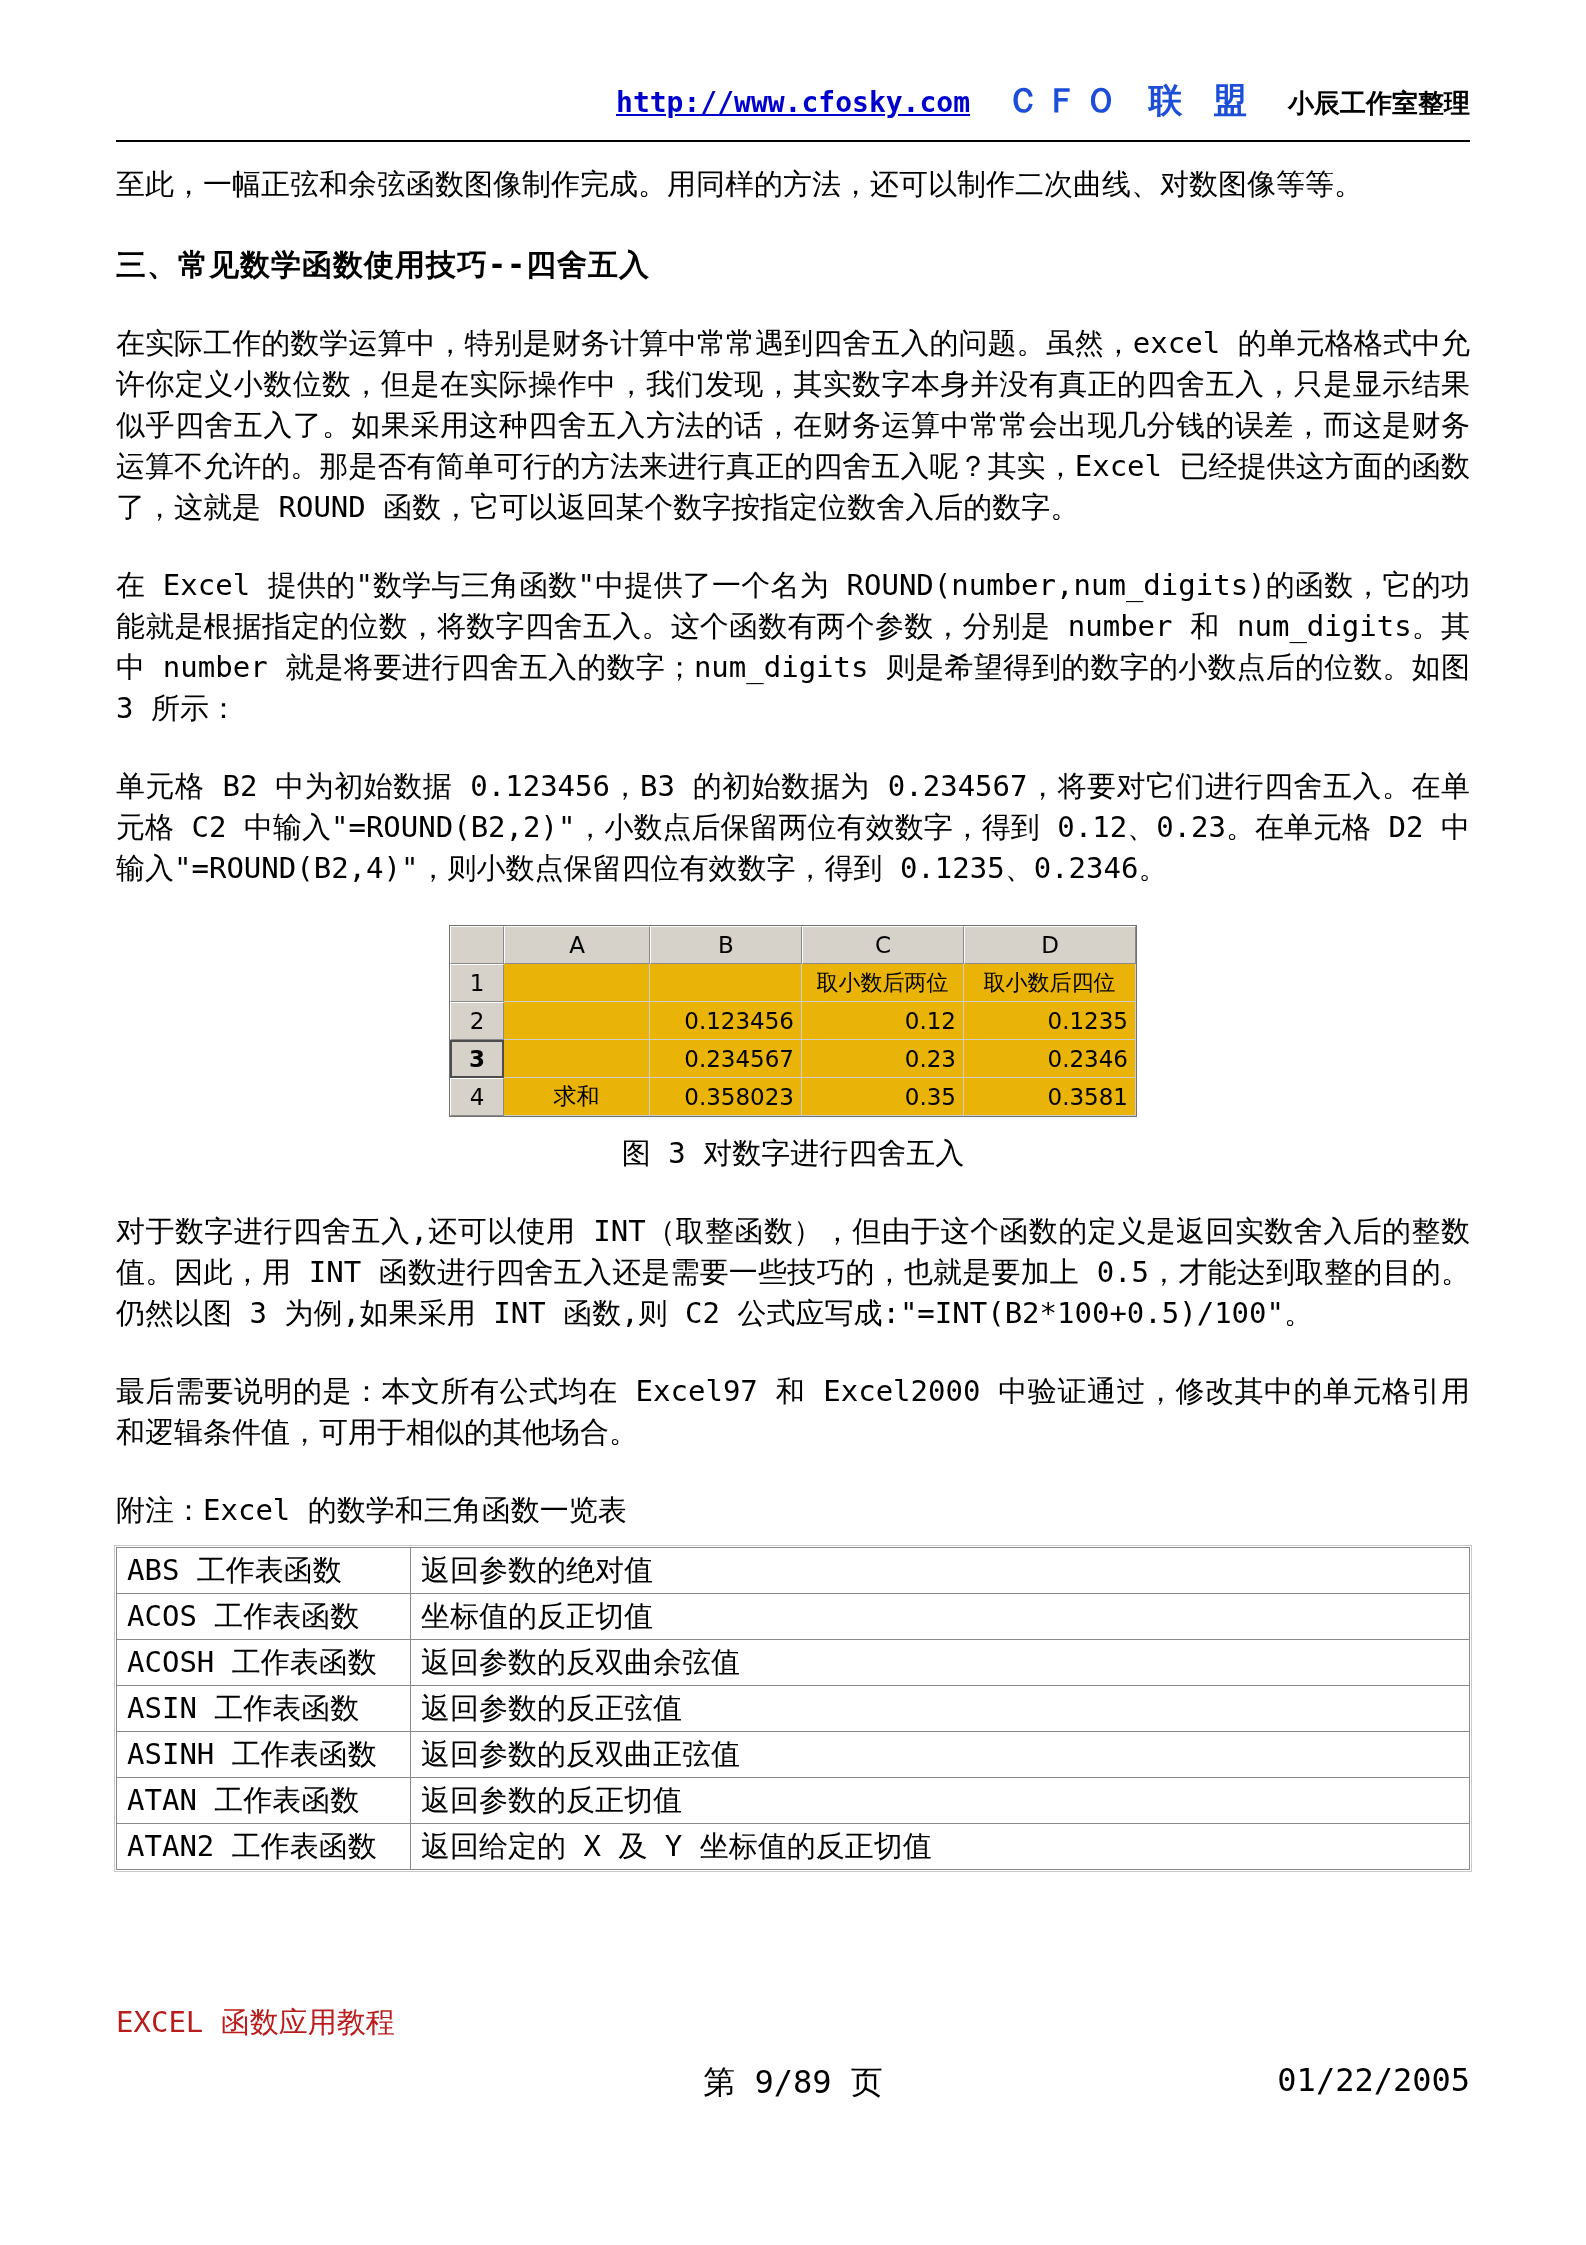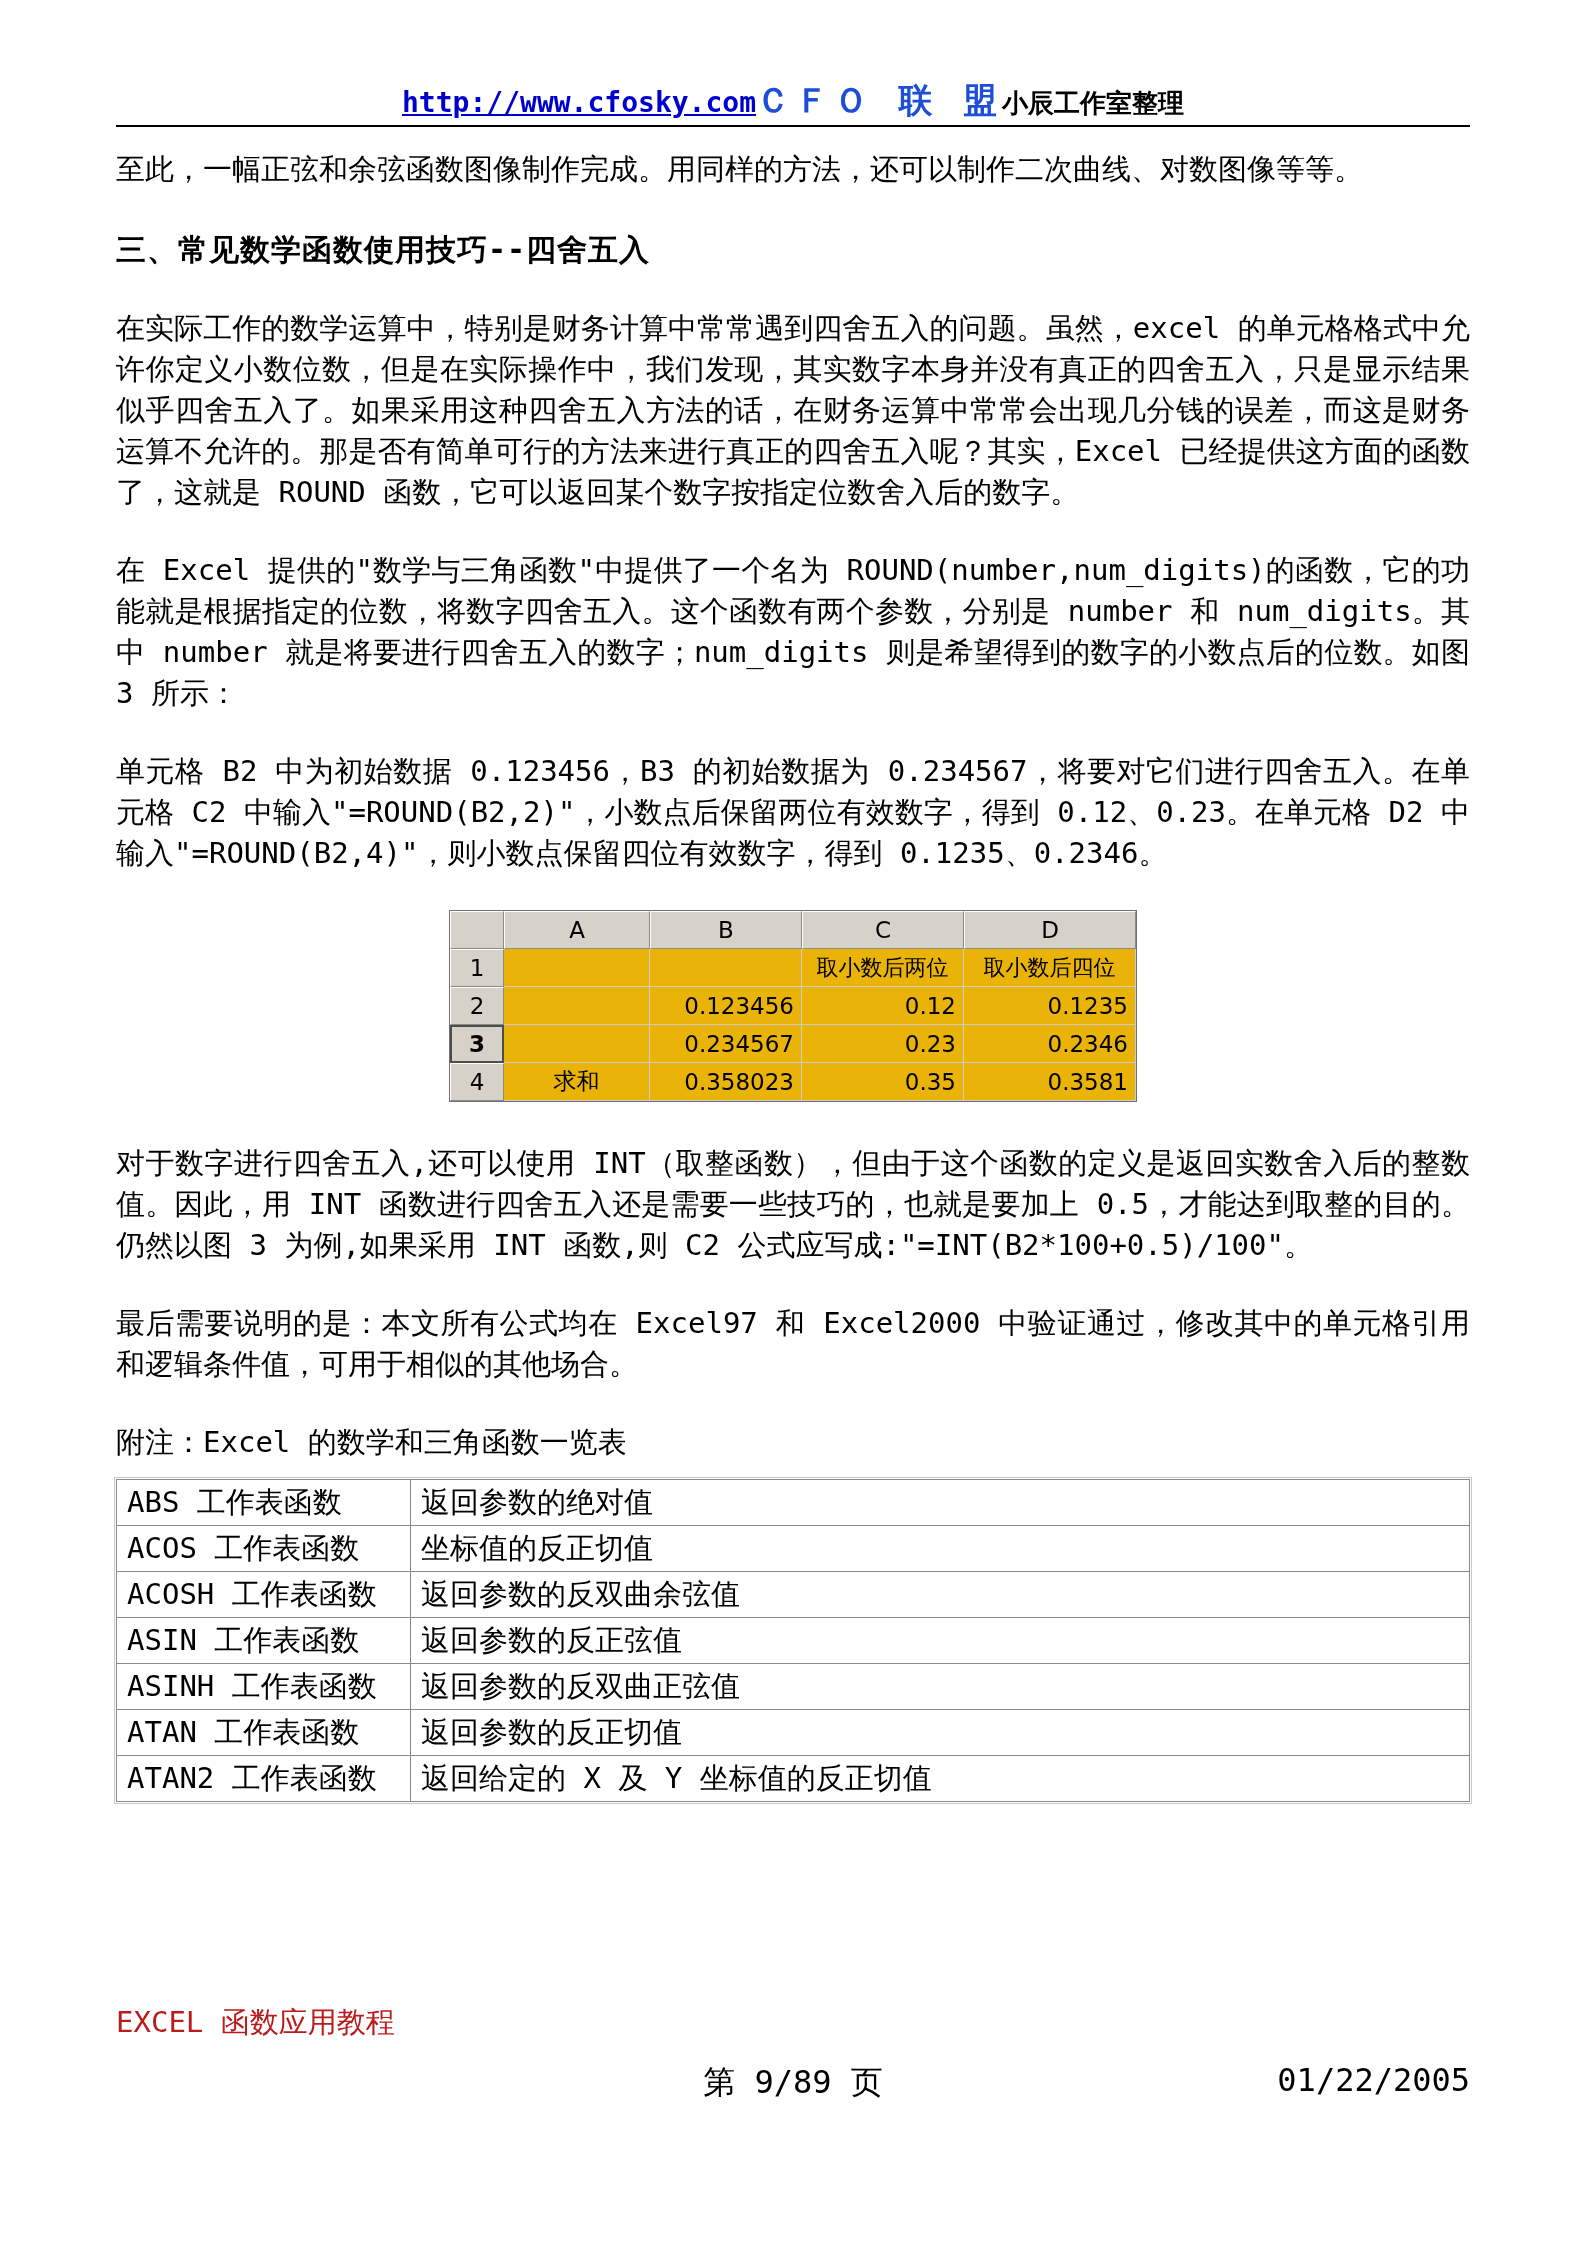--- a/index.html
+++ b/index.html
@@ -9,22 +9,22 @@
     font-family:"DejaVu Sans Mono", monospace;
     color:#000; overflow:hidden;
   }
   .page {
     width:1586px; height:2245px;
     padding:78px 116px 140px 116px;
     display:flex; flex-direction:column;
   }
   
   .hdr {
-    display:flex; justify-content:center; align-items:baseline;
-    border-bottom:2px solid #000; padding-bottom:1px;
+    display:flex; justify-content:flex-end; align-items:baseline;
+    border-bottom:2px solid #000; padding-bottom:16px;gap:36px;
   }
   .hdr-url {
     color:#0000cc; font-weight:bold; text-decoration:underline;
     font-size:28px; cursor:pointer;
   }
   .hdr-center {
     color:#1d4ed8; font-weight:bold; font-size:34px; letter-spacing:5px;
   }
   .hdr-right { font-weight:bold; font-size:26px; }
   
@@ -148,20 +148,21 @@
           <tr>
             <th>4</th>
             <td class="lft">求和</td>
             <td class="num">0.358023</td>
             <td class="num">0.35</td>
             <td class="num">0.3581</td>
           </tr>
         </tbody>
           </table>
       </div>
+      <figcaption>图 3  对数字进行四舍五入</figcaption>
     </figure>
 
     <p>对于数字进行四舍五入,还可以使用 INT（取整函数），但由于这个函数的定义是返回实数舍入后的整数值。因此，用 INT 函数进行四舍五入还是需要一些技巧的，也就是要加上 0.5，才能达到取整的目的。仍然以图 3 为例,如果采用 INT 函数,则 C2 公式应写成:"=INT(B2*100+0.5)/100"。</p>
 
     <p>最后需要说明的是：本文所有公式均在 Excel97 和 Excel2000 中验证通过，修改其中的单元格引用和逻辑条件值，可用于相似的其他场合。</p>
 
     <p>附注：Excel 的数学和三角函数一览表</p>
 
     <table class="ft">
       <tbody>

